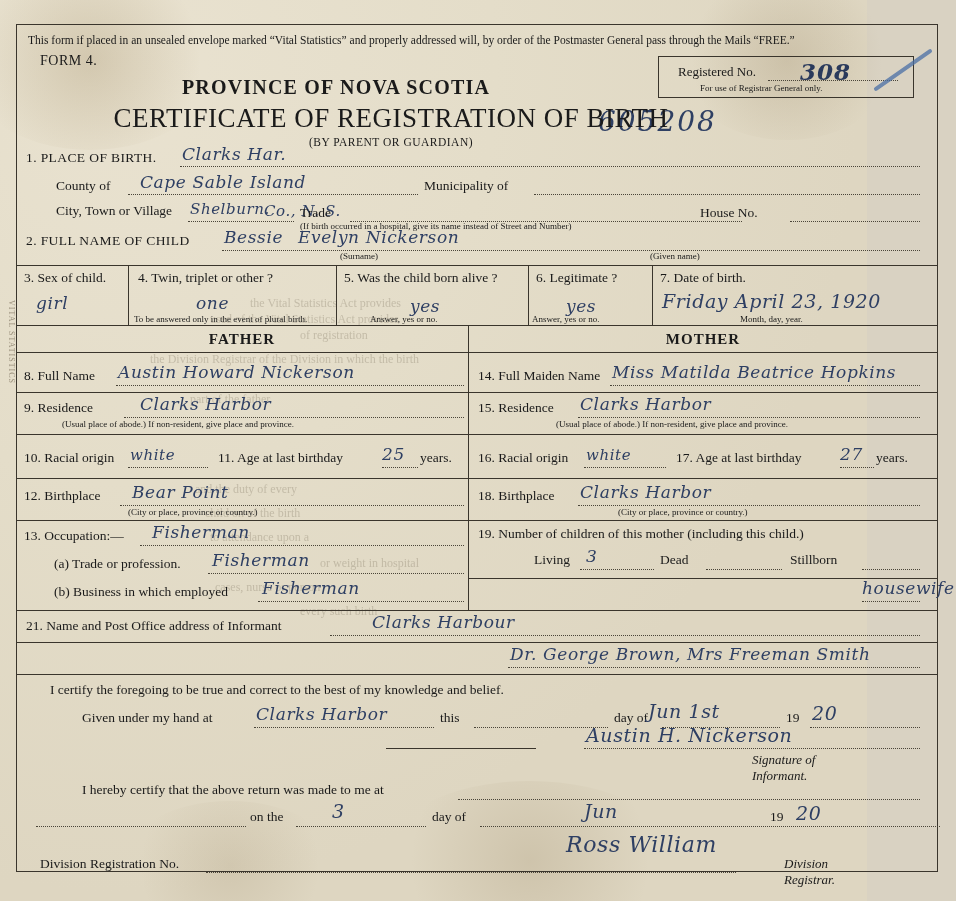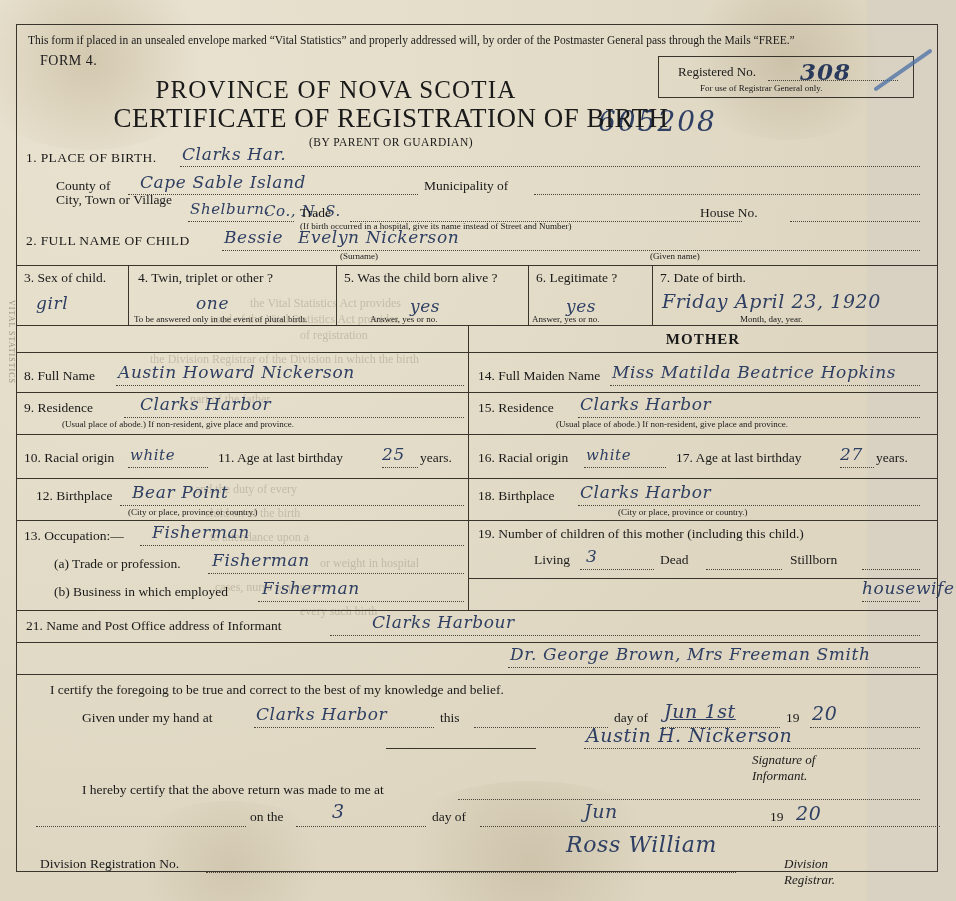--- a/index.html
+++ b/index.html
@@ -45,21 +45,21 @@
     font-style:italic;
     color:#2e3f63;
     letter-spacing:.6px;
     white-space:nowrap;
     transform-origin:left bottom;
   }
   .hw.big{font-size:19px;}
   .hw.med{font-size:17px;}
   .hw.sml{font-size:15px;}
 
-  .title1{font-size:25px;letter-spacing:1.2px;font-weight:normal;}
+  .title1{font-size:20px;letter-spacing:1.2px;font-weight:bold;}
   .title2{font-size:27px;letter-spacing:.5px;font-weight:normal;}
   .subttl{font-size:11.5px;letter-spacing:.5px;}
   .hdr{font-size:15px;font-weight:bold;letter-spacing:1px;}
 
   .regbox{
     position:absolute;border:1px solid #3a352c;box-sizing:border-box;
   }
   .regno{
     font-family:"DejaVu Serif",serif;font-style:italic;font-weight:bold;
     color:#2a3a5c;font-size:23px;letter-spacing:1px;
@@ -124,21 +124,21 @@
   <div class="txt lbl" style="left:26px;top:150px;letter-spacing:.4px;">1. PLACE OF BIRTH.</div>
   <div class="rule" style="left:180px;top:166px;width:740px;"></div>
   <div class="hw med" style="left:182px;top:144px;">Clarks Har.</div>
 
   <div class="txt lbl" style="left:56px;top:178px;">County of</div>
   <div class="rule" style="left:128px;top:194px;width:290px;"></div>
   <div class="hw med" style="left:140px;top:172px;">Cape Sable Island</div>
   <div class="txt lbl" style="left:424px;top:178px;">Municipality of</div>
   <div class="rule" style="left:534px;top:194px;width:386px;"></div>
 
-  <div class="txt lbl" style="left:56px;top:192px;">City, Town or Village</div>
+  <div class="txt lbl" style="left:56px;top:203px;">City, Town or Village</div>
   <div class="rule" style="left:188px;top:221px;width:106px;"></div>
   <div class="hw sml" style="left:190px;top:200px;">Shelburn.</div>
   <div class="hw sml" style="left:264px;top:202px;">Co., N. S.</div>
   <div class="txt lbl" style="left:300px;top:205px;">Trade</div>
   <div class="rule" style="left:350px;top:221px;width:392px;"></div>
   <div class="txt lbl" style="left:700px;top:205px;">House No.</div>
   <div class="rule" style="left:790px;top:221px;width:130px;"></div>
   <div class="txt xs" style="left:300px;top:221px;">(If birth occurred in a hospital, give its name instead of Street and Number)</div>
 
   <div class="txt lbl" style="left:26px;top:233px;letter-spacing:.4px;">2. FULL NAME OF CHILD</div>
@@ -169,20 +169,21 @@
   <div class="txt lbl" style="left:536px;top:270px;">6. Legitimate ?</div>
   <div class="hw med" style="left:566px;top:296px;">yes</div>
   <div class="txt xs" style="left:532px;top:314px;">Answer, yes or no.</div>
 
   <div class="txt lbl" style="left:660px;top:270px;">7. Date of birth.</div>
   <div class="hw big" style="left:662px;top:290px;">Friday April 23, 1920</div>
   <div class="txt xs" style="left:740px;top:314px;">Month, day, year.</div>
 
   <div class="hline" style="left:16px;top:352px;width:922px;"></div>
   <div class="vline" style="left:468px;top:325px;height:285px;"></div>
+  <div class="txt hdr ctr" style="left:16px;top:331px;width:452px;">FATHER</div>
   <div class="txt hdr ctr" style="left:468px;top:331px;width:470px;">MOTHER</div>
 
   <div class="txt lbl" style="left:24px;top:368px;">8. Full Name</div>
   <div class="rule" style="left:116px;top:385px;width:348px;"></div>
   <div class="hw med" style="left:118px;top:362px;">Austin Howard Nickerson</div>
   <div class="hline" style="left:16px;top:392px;width:922px;"></div>
 
   <div class="txt lbl" style="left:478px;top:368px;">14. Full Maiden Name</div>
   <div class="rule" style="left:610px;top:385px;width:310px;"></div>
   <div class="hw med" style="left:612px;top:362px;">Miss Matilda Beatrice Hopkins</div>
@@ -208,21 +209,21 @@
 
   <div class="txt lbl" style="left:478px;top:450px;">16. Racial origin</div>
   <div class="rule" style="left:584px;top:467px;width:82px;"></div>
   <div class="hw sml" style="left:586px;top:446px;">white</div>
   <div class="txt lbl" style="left:676px;top:450px;">17. Age at last birthday</div>
   <div class="rule" style="left:840px;top:467px;width:34px;"></div>
   <div class="hw med" style="left:840px;top:444px;">27</div>
   <div class="txt lbl" style="left:876px;top:450px;">years.</div>
   <div class="hline" style="left:16px;top:478px;width:922px;"></div>
 
-  <div class="txt lbl" style="left:24px;top:488px;margin-left:12px;">12. Birthplace</div>
+  <div class="txt lbl" style="left:24px;top:488px;">12. Birthplace</div>
   <div class="rule" style="left:120px;top:505px;width:344px;"></div>
   <div class="hw med" style="left:132px;top:482px;">Bear Point</div>
   <div class="txt xs" style="left:128px;top:507px;">(City or place, province or country.)</div>
 
   <div class="txt lbl" style="left:478px;top:488px;">18. Birthplace</div>
   <div class="rule" style="left:578px;top:505px;width:342px;"></div>
   <div class="hw med" style="left:580px;top:482px;">Clarks Harbor</div>
   <div class="txt xs" style="left:618px;top:507px;">(City or place, province or country.)</div>
   <div class="hline" style="left:16px;top:520px;width:922px;"></div>
 
@@ -264,21 +265,21 @@
 
   <div class="txt lbl" style="left:50px;top:682px;">I certify the foregoing to be true and correct to the best of my knowledge and belief.</div>
 
   <div class="txt lbl" style="left:82px;top:710px;">Given under my hand at</div>
   <div class="rule" style="left:254px;top:727px;width:180px;"></div>
   <div class="hw med" style="left:256px;top:704px;">Clarks Harbor</div>
   <div class="txt lbl" style="left:440px;top:710px;">this</div>
   <div class="rule" style="left:474px;top:727px;width:134px;"></div>
   <div class="txt lbl" style="left:614px;top:710px;">day of</div>
   <div class="rule" style="left:662px;top:727px;width:118px;"></div>
-  <div class="hw big" style="left:664px;top:700px;text-decoration:underline;">Jun 1st</div>
+  <div class="hw big" style="left:648px;top:700px;">Jun 1st</div>
   <div class="txt lbl" style="left:786px;top:710px;">19</div>
   <div class="rule" style="left:810px;top:727px;width:110px;"></div>
   <div class="hw big" style="left:812px;top:702px;">20</div>
 
   <div class="solid" style="left:386px;top:748px;width:150px;"></div>
   <div class="rule" style="left:584px;top:748px;width:336px;"></div>
   <div class="hw big" style="left:586px;top:724px;">Austin H. Nickerson</div>
   <div class="txt" style="left:752px;top:752px;font-size:13px;font-style:italic;">Signature of Informant.</div>
 
   <div class="txt lbl" style="left:82px;top:782px;">I hereby certify that the above return was made to me at</div>

